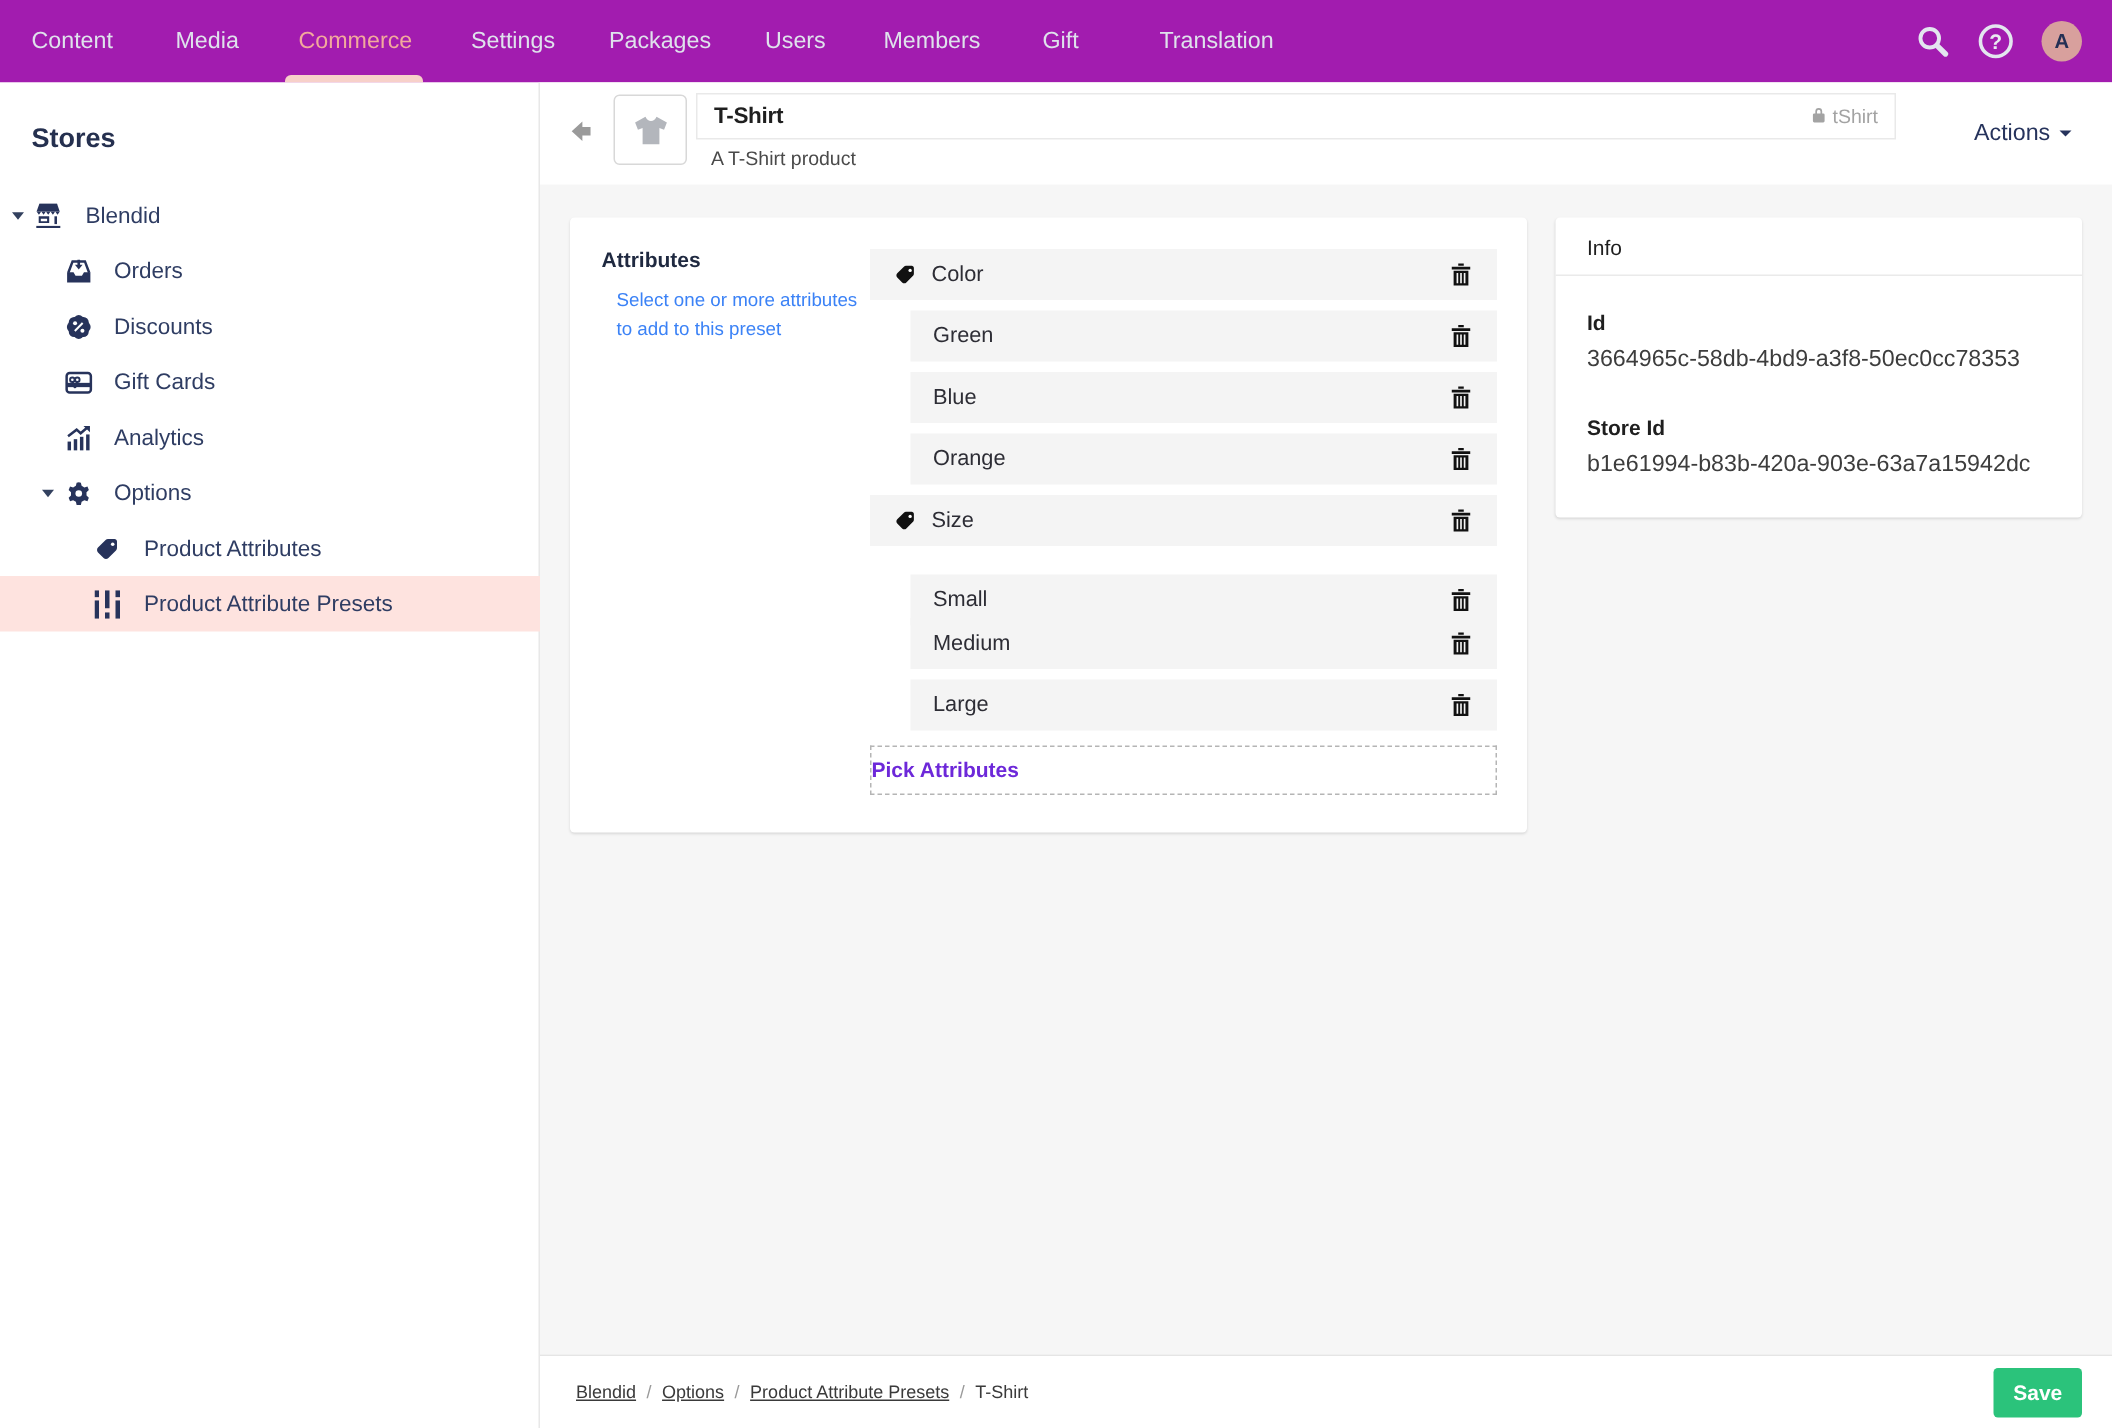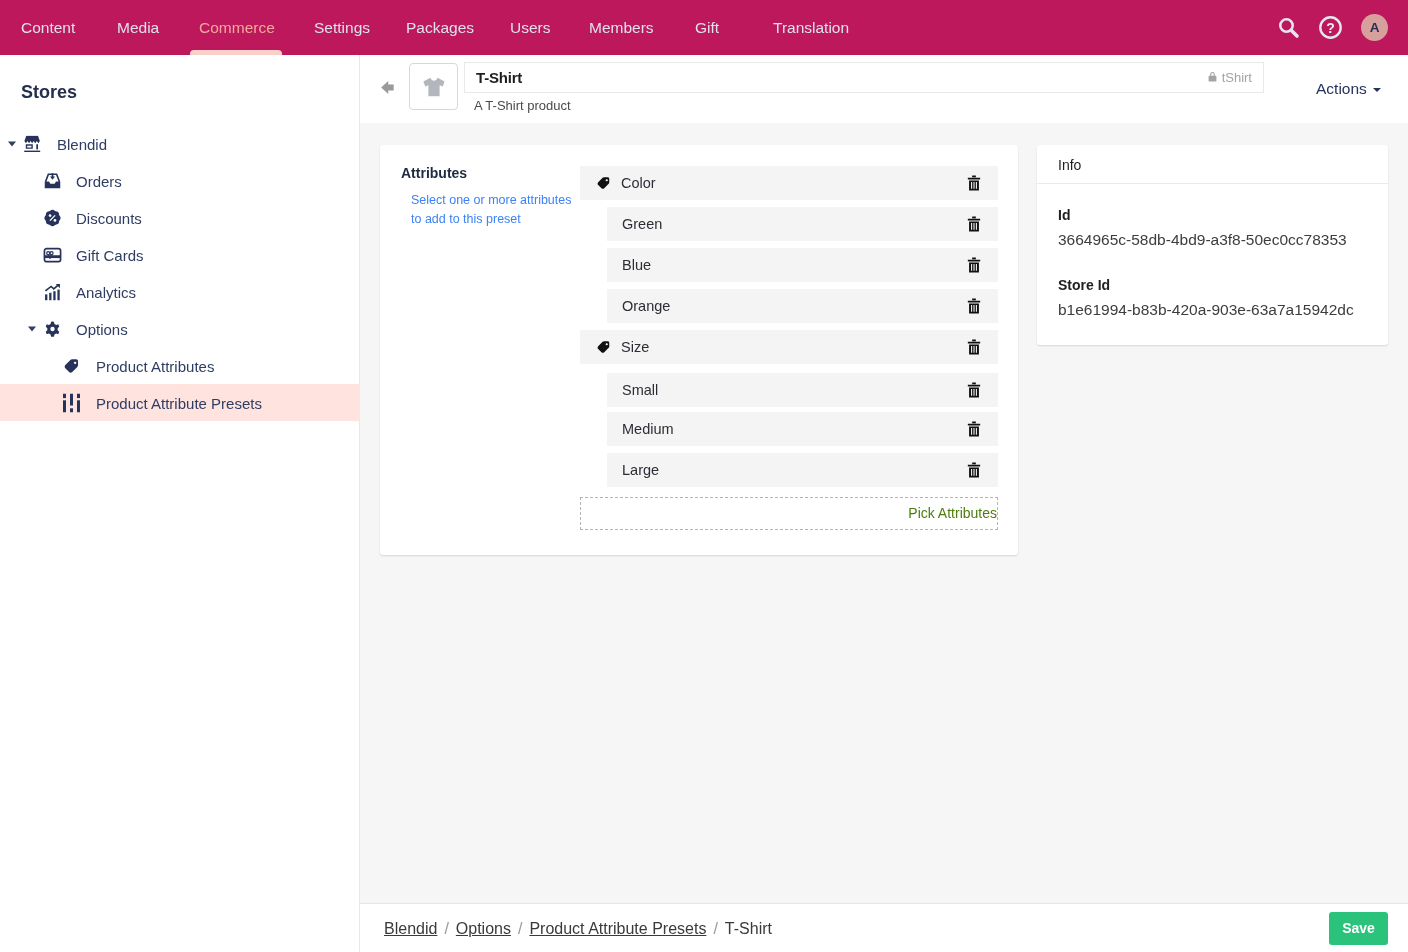--- a/index.html
+++ b/index.html
@@ -1,20 +1,20 @@
 <!DOCTYPE html>
 <html><head>
 <meta charset="utf-8">
 <style>
 * { margin:0; padding:0; box-sizing:border-box; }
 html,body { width:1408px; height:952px; overflow:hidden; font-family:"Liberation Sans", sans-serif; }
 #app { position:relative; width:1408px; height:952px; background:#fff; }
 
 
-#topnav { position:absolute; left:0; top:0; width:1408px; height:55px; background:#be185d; }
+#topnav { position:absolute; left:0; top:0; width:1408px; height:55px; background:#a21caf; }
 .navitem { position:absolute; top:0; height:55px; line-height:55px; font-size:15.5px; color:#dfe2ec; }
 .nav-active { color:#f2a99c; }
 #nav-underline { position:absolute; left:190px; bottom:0; width:92px; height:5px; background:#f7d0c9; border-radius:4px 4px 0 0; }
 .topicon { position:absolute; top:15px; }
 #avatar { position:absolute; left:1361px; top:14px; width:27px; height:27px; border-radius:50%; background:#d8a09d; color:#243055; font-size:13.5px; font-weight:bold; text-align:center; line-height:27px; }
 
 
 #sidebar { position:absolute; left:0; top:55px; width:360px; height:897px; background:#fff; border-right:1px solid #e8e8e8; }
 #stores-h { position:absolute; left:21px; top:27px; font-size:18px; font-weight:bold; color:#25304f; }
 .trow { position:absolute; left:0; width:360px; height:37px; }
@@ -38,31 +38,31 @@
 
 
 .card { position:absolute; background:#fff; border-radius:3px; box-shadow:0 1px 2px rgba(0,0,0,0.13); }
 #card1 { left:20px; top:90px; width:638px; height:410px; }
 #attr-h { position:absolute; left:21px; top:20px; font-size:14px; font-weight:bold; color:#1f2940; }
 #attr-d { position:absolute; left:31px; top:46px; width:168px; font-size:12.5px; color:#3b82f6; line-height:18.5px; }
 .arow { position:absolute; height:34px; background:#f4f4f4; }
 .arow .rtext { position:absolute; top:50%; transform:translateY(-50%); font-size:14.5px; color:#2d2d35; }
 .arow .tagic { position:absolute; left:17px; top:50%; transform:translateY(-50%); }
 .arow .trash { position:absolute; right:17px; top:50%; transform:translateY(-50%); }
-#pickbtn { position:absolute; left:200px; top:352px; width:418px; height:33px; border:1px dashed #b5b5b5; background:#fff; text-align:right; line-height:31px; font-size:14px; font-weight:normal; color:#4d7c0f; }
+#pickbtn { position:absolute; left:200px; top:352px; width:418px; height:33px; border:1px dashed #b5b5b5; background:#fff; text-align:left; line-height:31px; font-size:14px; font-weight:bold; color:#6d28d9; }
 
 #card2 { left:677px; top:90px; width:351px; height:200px; }
 #info-h { position:absolute; left:21px; top:12px; font-size:14px; font-weight:normal; color:#1f1f1f; }
 #info-div { position:absolute; left:0; top:38px; width:351px; height:1px; background:#eaeaea; }
 .ilabel { position:absolute; left:21px; font-size:14px; font-weight:bold; color:#1f1f1f; }
 .ival { position:absolute; left:21px; font-size:15.5px; color:#3d3d3d; }
 
 
 #footer { position:absolute; left:0; top:848px; width:1048px; height:49px; background:#fff; border-top:1px solid #e5e5e5; }
-#crumbs { position:absolute; left:24px; top:0; height:49px; line-height:49px; font-size:16px; color:#3a3a3a; }
+#crumbs { position:absolute; left:24px; top:0; height:49px; line-height:49px; font-size:12px; color:#3a3a3a; }
 #crumbs a { color:#3a3a3a; text-decoration:underline; }
 #crumbs .sep { color:#9a9a9a; padding:0 7px; text-decoration:none; }
 #savebtn { position:absolute; right:20px; top:8px; width:59px; height:33px; background:#2bc37b; border-radius:3px; color:#fff; font-size:14px; font-weight:bold; text-align:center; line-height:33px; }
 </style>
 </head>
 <body>
 <div id="app">
 
   <div id="topnav">
     <span class="navitem" style="left:21px;">Content</span>
@@ -235,21 +235,21 @@
         <svg class="tagic" width="14" height="14" viewBox="0 0 24 24">
             <path fill="#111" transform="rotate(90 12 12)" d="M2 5.5 V12 c0 .9.35 1.75 1 2.4 l7.6 7.6 c1.3 1.3 3.5 1.3 4.8 0 l5.6-5.6 c1.3-1.3 1.3-3.5 0-4.8 L13.4 4 c-.65-.65-1.5-1-2.4-1 H4.5 C3.1 3 2 4.1 2 5.5 Z"></path>
             <circle cx="7.3" cy="7.3" r="1.9" fill="#fff" transform="rotate(90 12 12)"></circle>
           </svg>
         <span class="rtext" style="left:41px;">Size</span>
         <svg class="trash" width="14" height="16" viewBox="0 0 22 26">
             <path fill="#111" d="M1 4.5 h20 v3 H1 Z M8 1 h6 v2.5 H8 Z"></path>
             <path fill="#111" d="M3 9 h16 v16 H3 Z M6.2 11.5 v11 h1.8 v-11 Z M10.1 11.5 v11 h1.8 v-11 Z M14 11.5 v11 h1.8 v-11 Z" fill-rule="evenodd"></path>
           </svg>
       </div>
-      <div class="arow" style="left:227px; top:228px; width:391px;">
+      <div class="arow" style="left:227px; top:238px; width:391px;">
         <span class="rtext" style="left:15px;">Small</span>
         <svg class="trash" width="14" height="16" viewBox="0 0 22 26">
             <path fill="#111" d="M1 4.5 h20 v3 H1 Z M8 1 h6 v2.5 H8 Z"></path>
             <path fill="#111" d="M3 9 h16 v16 H3 Z M6.2 11.5 v11 h1.8 v-11 Z M10.1 11.5 v11 h1.8 v-11 Z M14 11.5 v11 h1.8 v-11 Z" fill-rule="evenodd"></path>
           </svg>
       </div>
       <div class="arow" style="left:227px; top:267px; width:391px;">
         <span class="rtext" style="left:15px;">Medium</span>
         <svg class="trash" width="14" height="16" viewBox="0 0 22 26">
             <path fill="#111" d="M1 4.5 h20 v3 H1 Z M8 1 h6 v2.5 H8 Z"></path>

